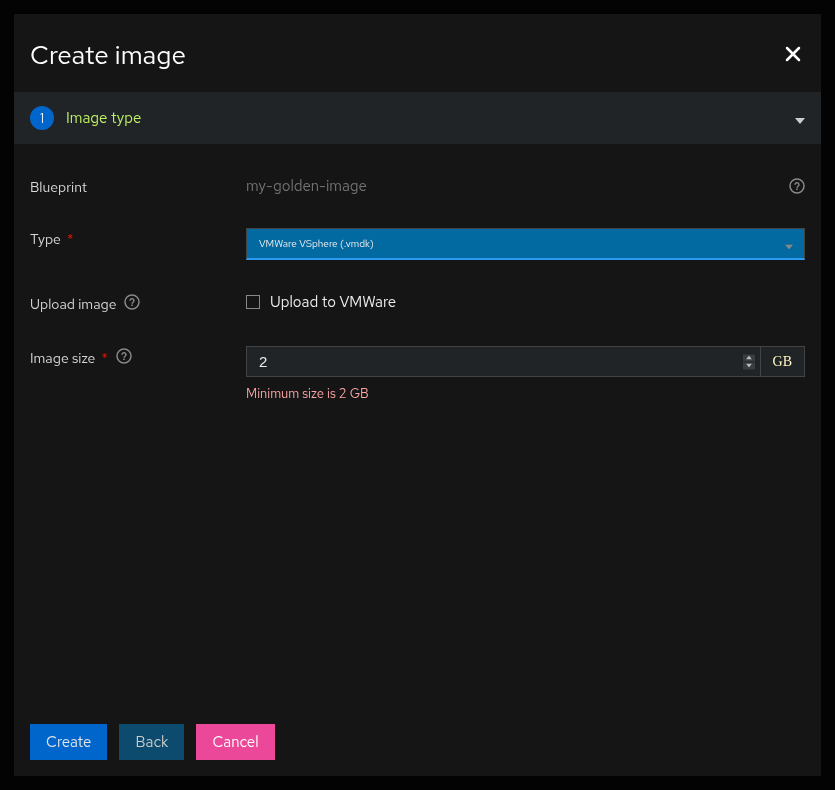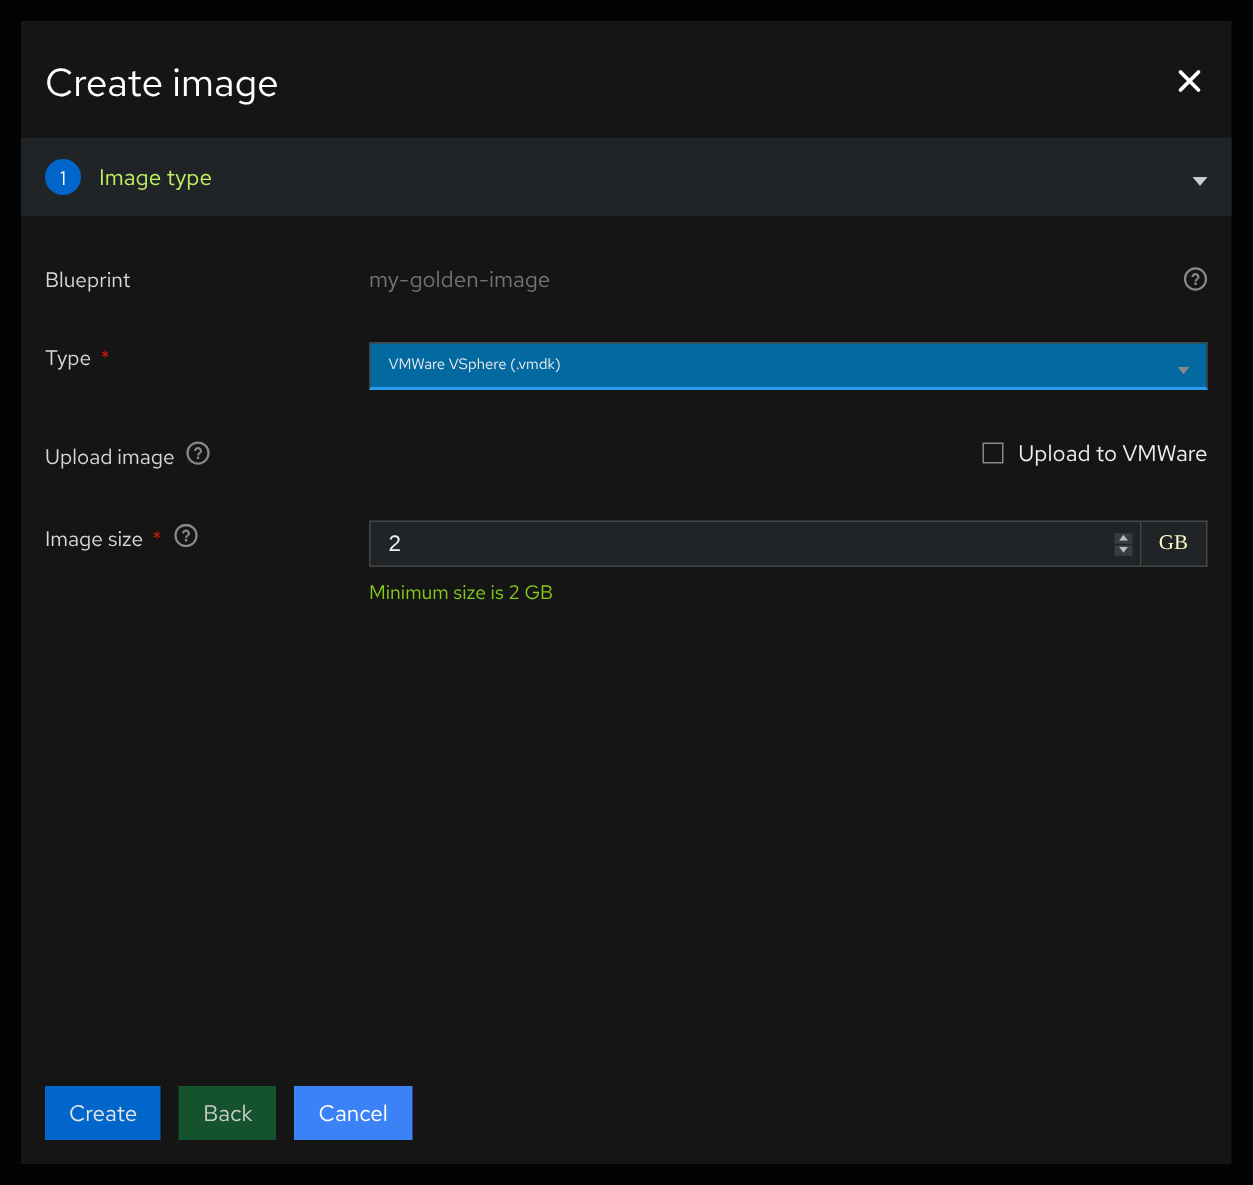--- a/index.html
+++ b/index.html
@@ -132,21 +132,20 @@
     right: 12px;
     top: 50%;
     transform: translateY(-50%);
     pointer-events: none;
     color: #888;
   }
   .checkbox-row {
     display: flex;
     align-items: center;
     gap: 10px;
-    justify-content: flex-end;
   }
   .checkbox-box {
     width: 14px;
     height: 14px;
     border: 1.5px solid #888;
     background: transparent;
     cursor: pointer;
   }
   .checkbox-label {
     font-size: 15px;
@@ -197,38 +196,38 @@
     border-left: none;
     color: #fef9c3;
     font-size: 14px;
     padding: 6px 12px;
     display: flex;
     align-items: center;
     font-family: Liberation Serif, serif;
   }
   .hint-text {
     font-size: 13px;
-    color: #84cc16;
+    color: #fca5a5;
     margin-top: 8px;
   }
   .modal-footer {
     padding: 16px;
     display: flex;
     gap: 12px;
   }
   .btn {
     font-size: 15px;
     padding: 8px 16px;
     border: none;
     cursor: pointer;
     font-family: inherit;
   }
   .btn-primary { background: #0066cc; color: #e5e5e5; }
-  .btn-secondary { background: #14532d; color: #ccc; }
-  .btn-danger { background: #3b82f6; color: #fff; }
+  .btn-secondary { background: #0c4a6e; color: #ccc; }
+  .btn-danger { background: #ec4899; color: #fff; }
 </style>
 </head>
 <body>
 
 <div class="modal">
 
   <div class="modal-header">
     <h1 class="modal-title">Create image</h1>
     <button class="close-btn">
       <span>

